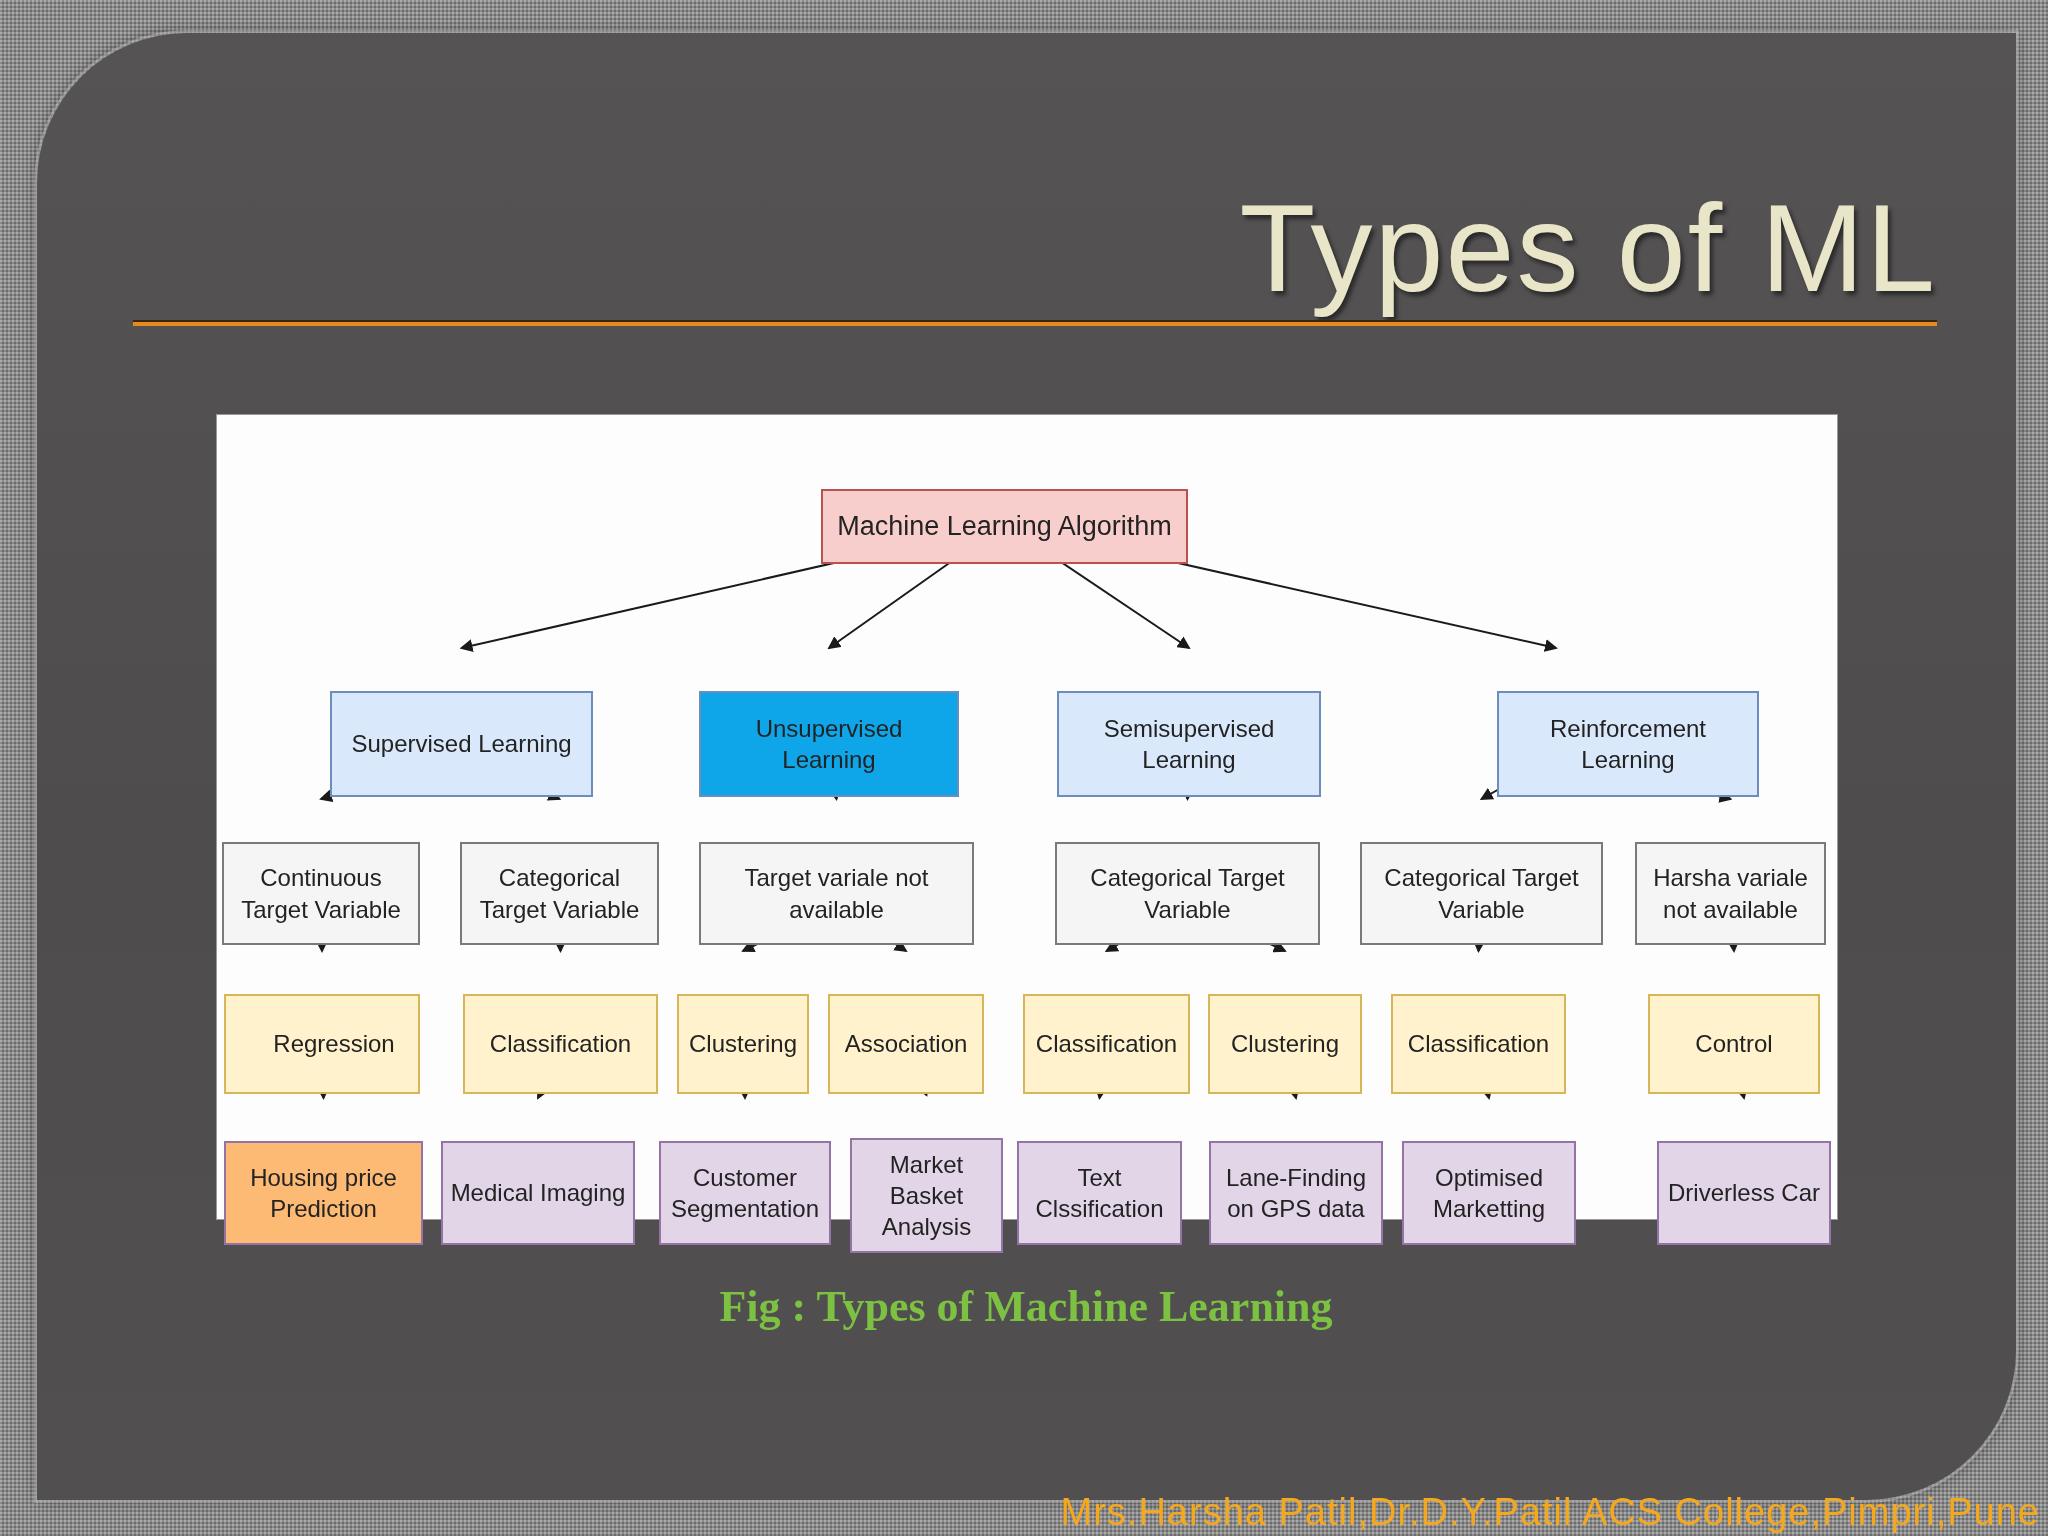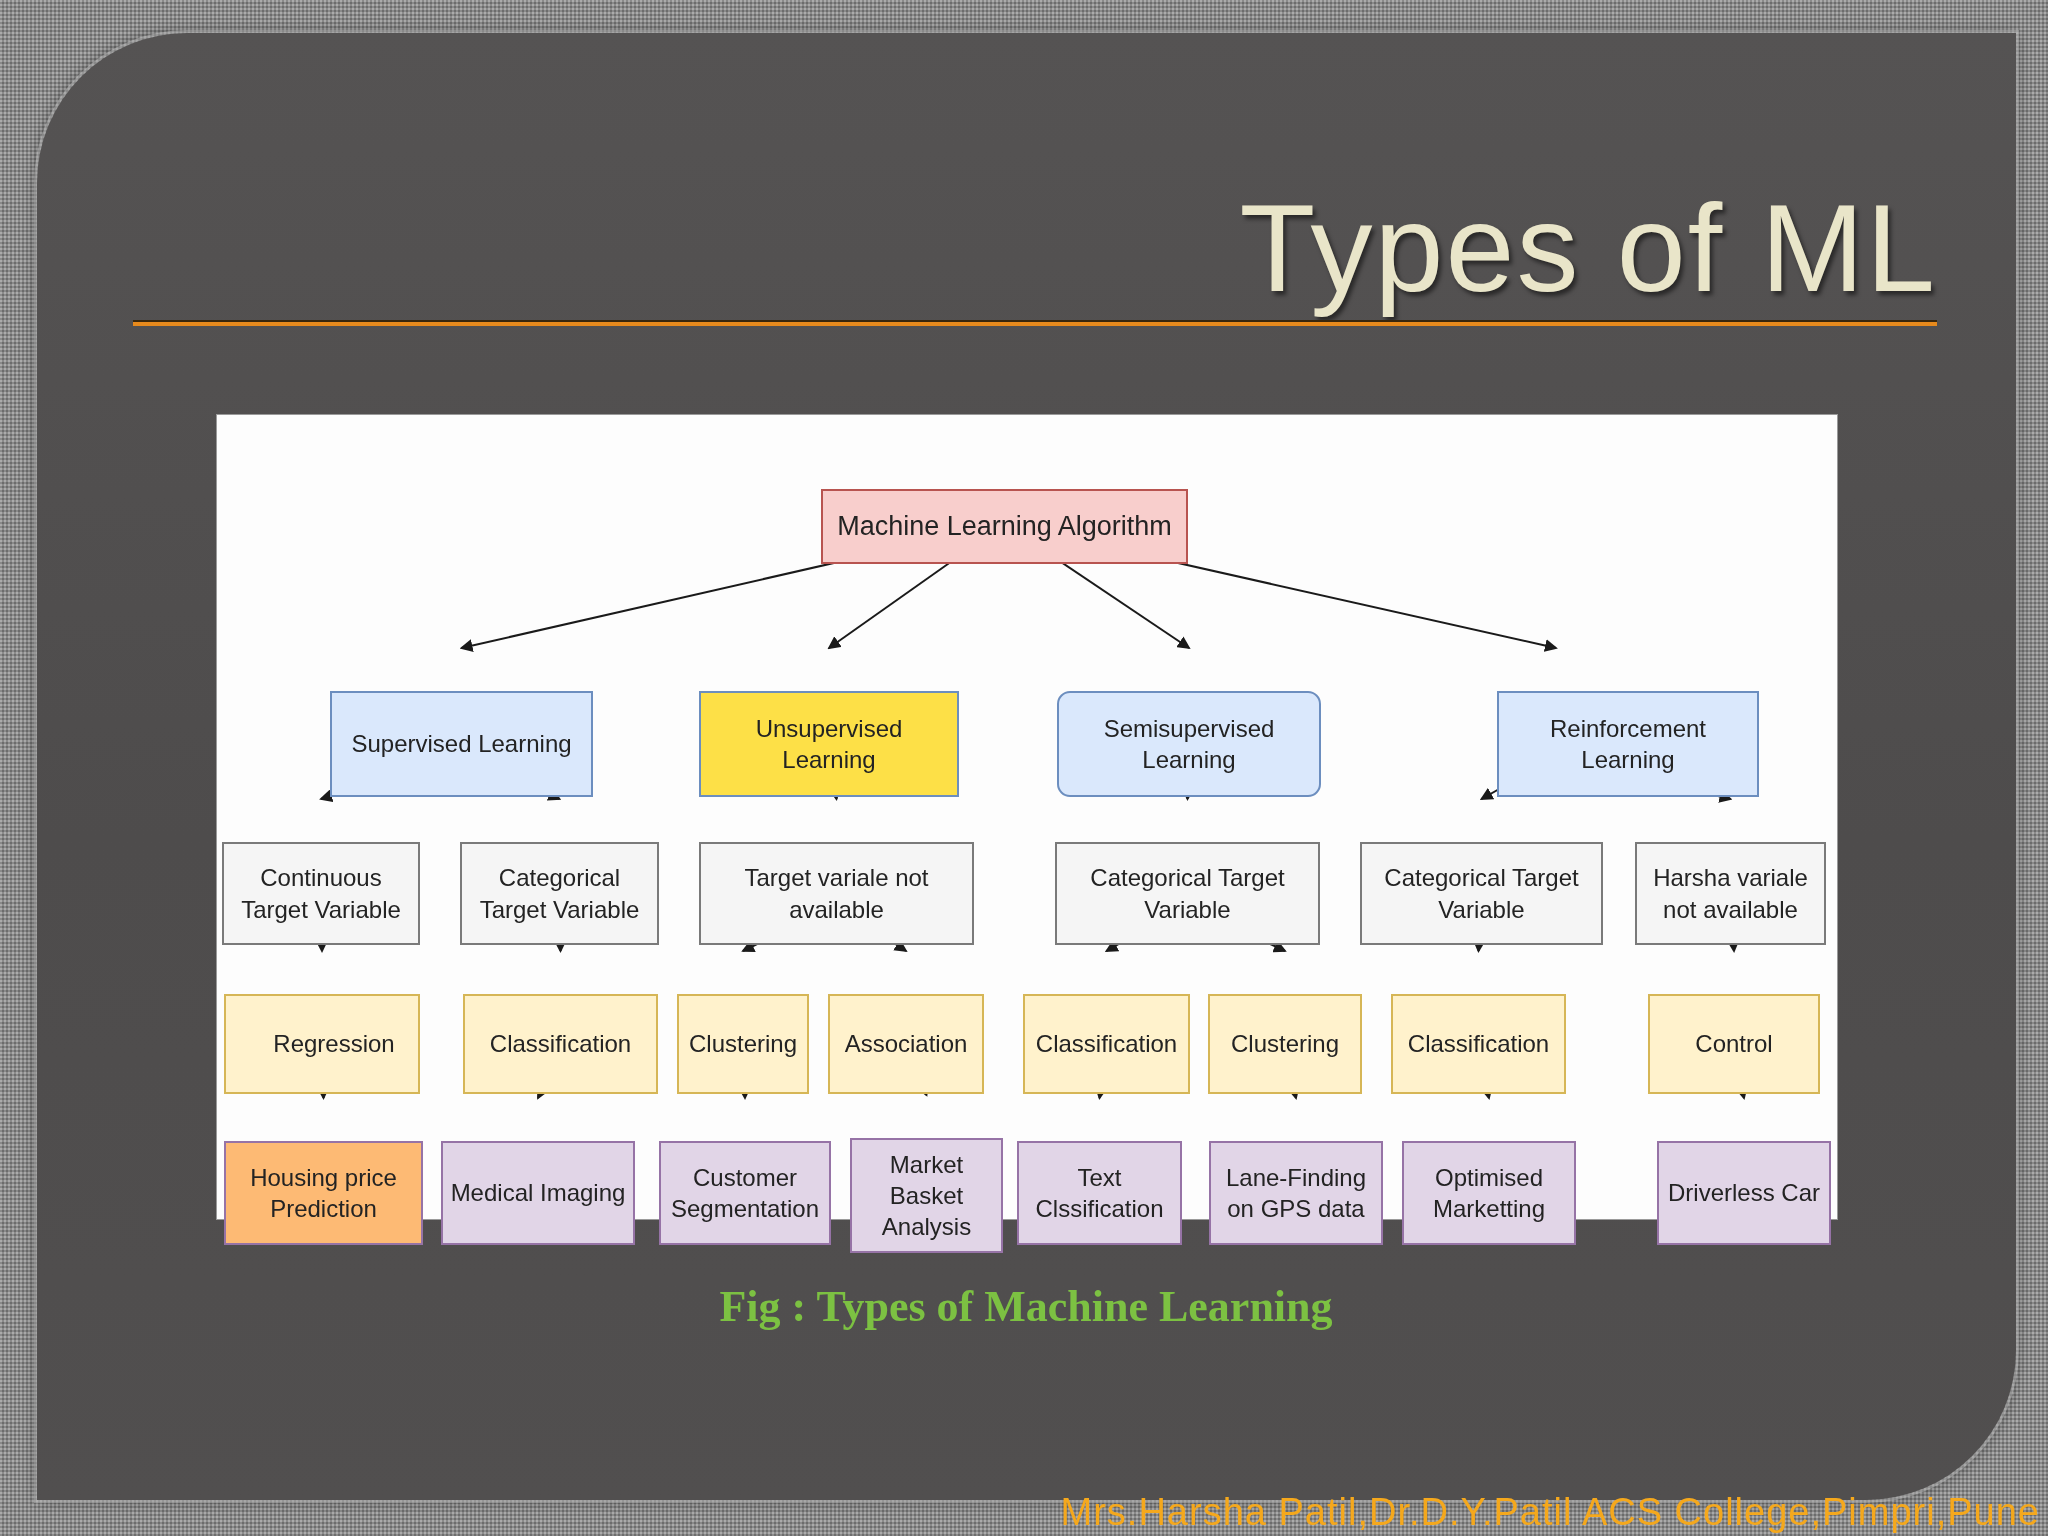--- a/index.html
+++ b/index.html
@@ -89,23 +89,23 @@
           <line x1="526" y1="639" x2="528" y2="683" stroke="#1a1a1a" marker-end="url(#arrow)"></line>
           <line x1="689" y1="639" x2="709.5" y2="680" stroke="#1a1a1a" marker-end="url(#arrow)"></line>
           <line x1="889.5" y1="639" x2="882.5" y2="683" stroke="#1a1a1a" marker-end="url(#arrow)"></line>
           <line x1="1068" y1="639" x2="1079" y2="683" stroke="#1a1a1a" marker-end="url(#arrow)"></line>
           <line x1="1261.5" y1="639" x2="1272" y2="683" stroke="#1a1a1a" marker-end="url(#arrow)"></line>
           <line x1="1517" y1="639" x2="1527" y2="683" stroke="#1a1a1a" marker-end="url(#arrow)"></line>
         </svg>
       <div id="diagram-nodes">
           <div class="node lv-root" style="left: 604px; top: 34px; width: 367px; height: 75px; background: rgb(248, 206, 204); border-color: rgb(184, 84, 80);">Machine Learning Algorithm</div>
           <div class="node lv-type" style="left: 113px; top: 236px; width: 263px; height: 106px; background: rgb(218, 232, 252); border-color: rgb(108, 142, 191);">Supervised Learning</div>
-          <div class="node lv-type" style="left: 482px; top: 236px; width: 260px; height: 106px; background: #fde047; border-color: rgb(108, 142, 191);">Unsupervised
+          <div class="node lv-type" style="left: 482px; top: 236px; width: 260px; height: 106px; background: #0ea5e9; border-color: rgb(108, 142, 191);">Unsupervised
 Learning</div>
-          <div class="node lv-type" style="left: 840px; top: 236px; width: 264px; height: 106px; background: rgb(218, 232, 252); border-color: rgb(108, 142, 191); border-radius: 13px;">Semisupervised
+          <div class="node lv-type" style="left: 840px; top: 236px; width: 264px; height: 106px; background: rgb(218, 232, 252); border-color: rgb(108, 142, 191);">Semisupervised
 Learning</div>
           <div class="node lv-type" style="left: 1280px; top: 236px; width: 262px; height: 106px; background: rgb(218, 232, 252); border-color: rgb(108, 142, 191);">Reinforcement
 Learning</div>
           <div class="node lv-condition" style="left: 5px; top: 387px; width: 198px; height: 103px; background: rgb(245, 245, 245); border-color: rgb(122, 122, 122);">Continuous
 Target Variable</div>
           <div class="node lv-condition" style="left: 243px; top: 387px; width: 199px; height: 103px; background: rgb(245, 245, 245); border-color: rgb(122, 122, 122);">Categorical
 Target Variable</div>
           <div class="node lv-condition" style="left: 482px; top: 387px; width: 275px; height: 103px; background: rgb(245, 245, 245); border-color: rgb(122, 122, 122);">Target variale not
 available</div>
           <div class="node lv-condition" style="left: 838px; top: 387px; width: 265px; height: 103px; background: rgb(245, 245, 245); border-color: rgb(122, 122, 122);">Categorical Target

